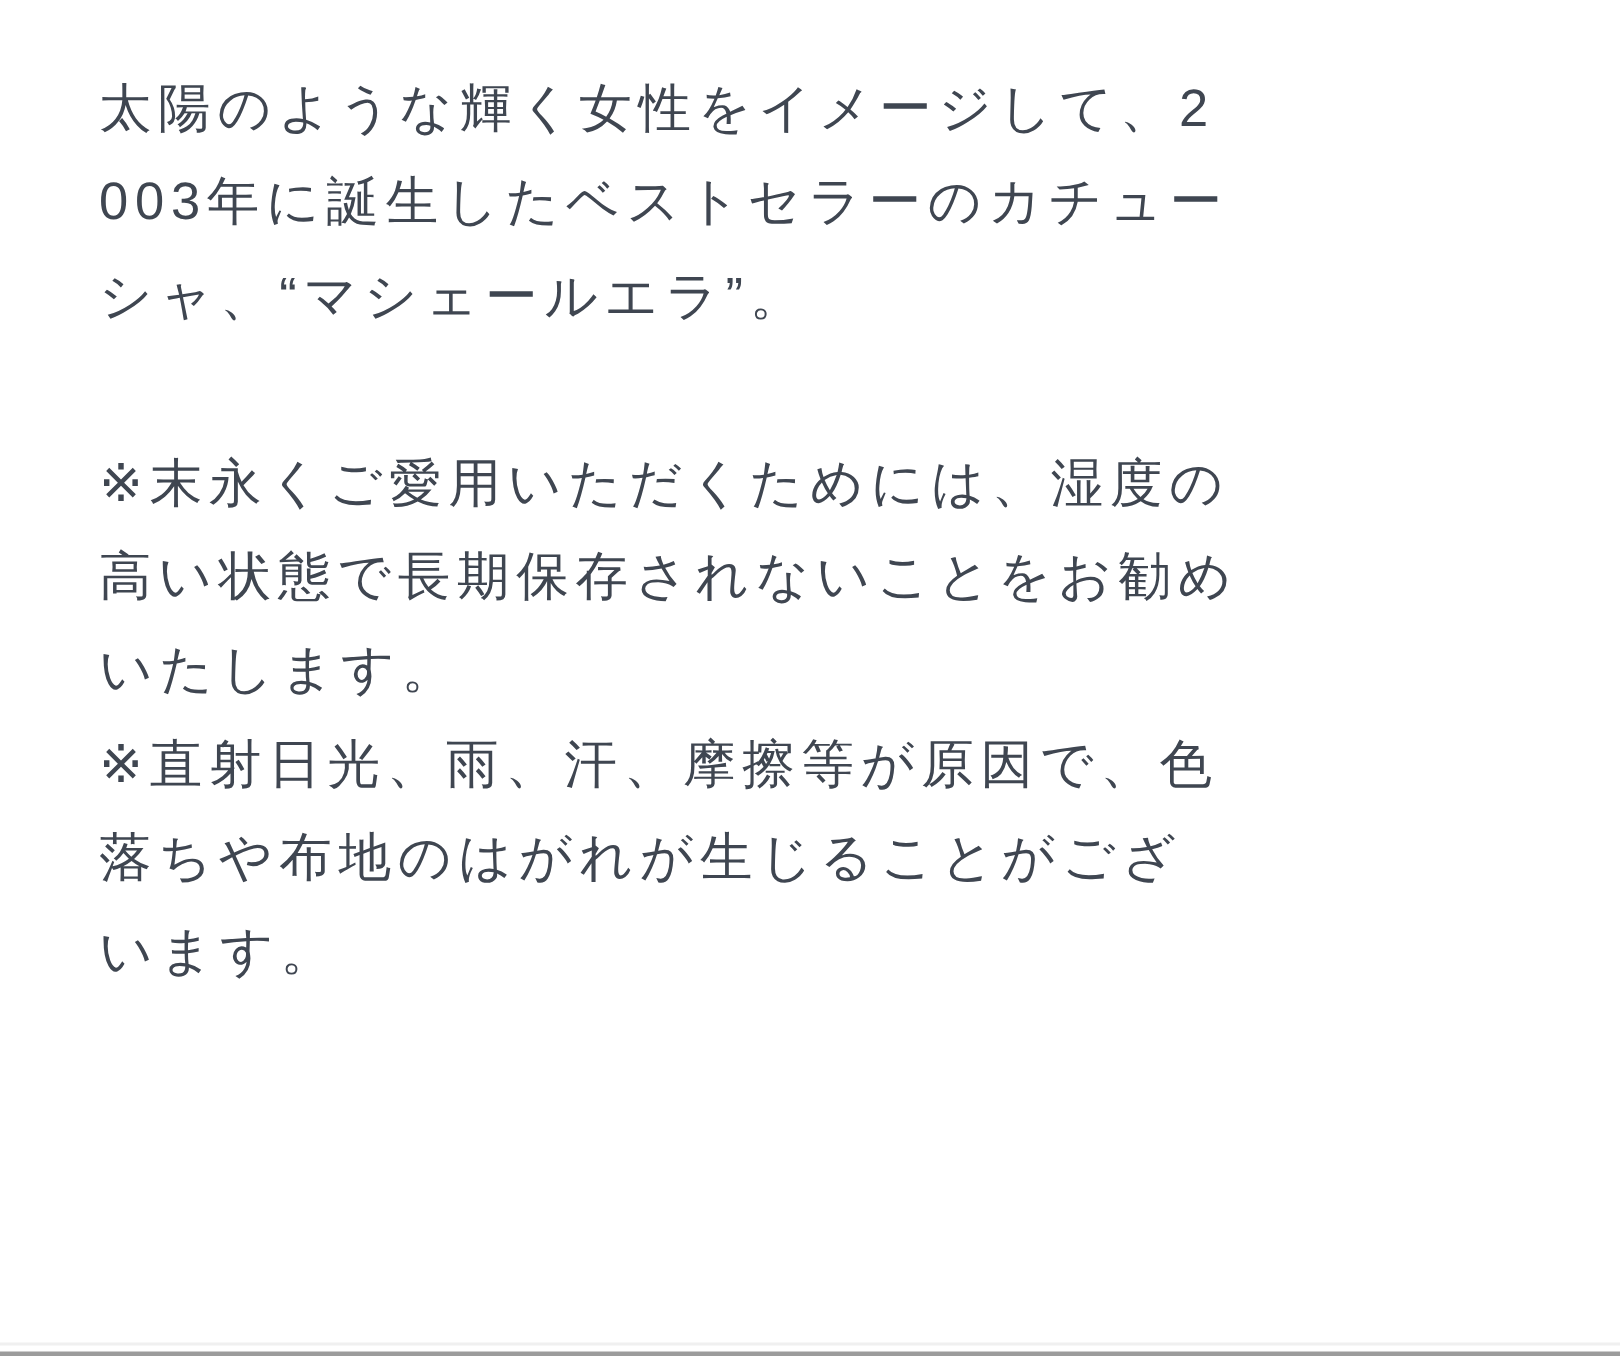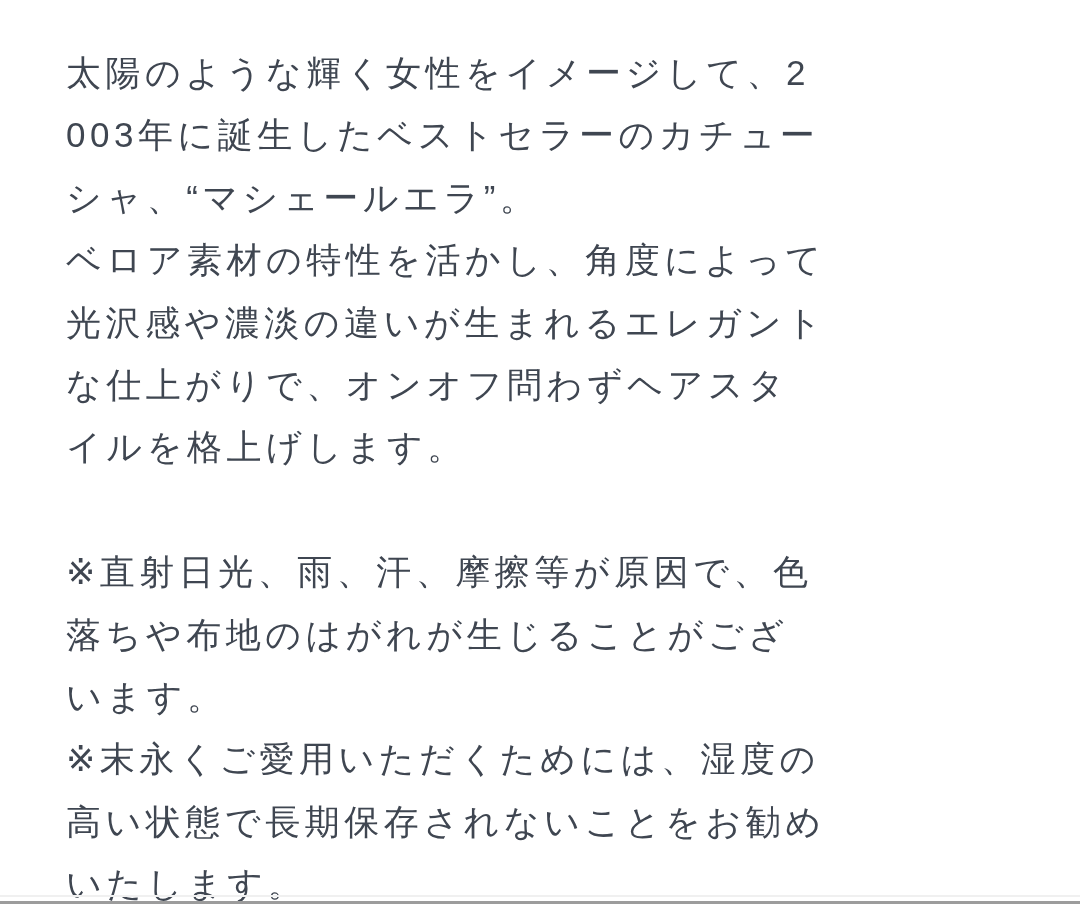--- a/index.html
+++ b/index.html
@@ -50,20 +50,19 @@
     height: 3px;
     background: var(--divider-dark);
   }
 </style>
 </head>
 <body>
 
 <div class="page">
   <div class="description">
     <p>太陽のような輝く女性をイメージして、2003年に誕生したベストセラーのカチューシャ、“マシェールエラ”。</p>
-    <p>ベロア素材の特性を活かし、角度によって光沢感や濃淡の違いが生まれるエレガントな仕上がりで、オンオフ問わずヘアスタイルを格上げします。</p>
     <div class="paragraph-spacer"></div>
+    <p>※末永くご愛用いただくためには、湿度の高い状態で長期保存されないことをお勧めいたします。</p>
     <p>※直射日光、雨、汗、摩擦等が原因で、色落ちや布地のはがれが生じることがございます。</p>
-    <p>※末永くご愛用いただくためには、湿度の高い状態で長期保存されないことをお勧めいたします。</p>
   </div>
   <div class="divider-light"></div>
   <div class="divider-dark"></div>
 </div>
 
 </body></html>

